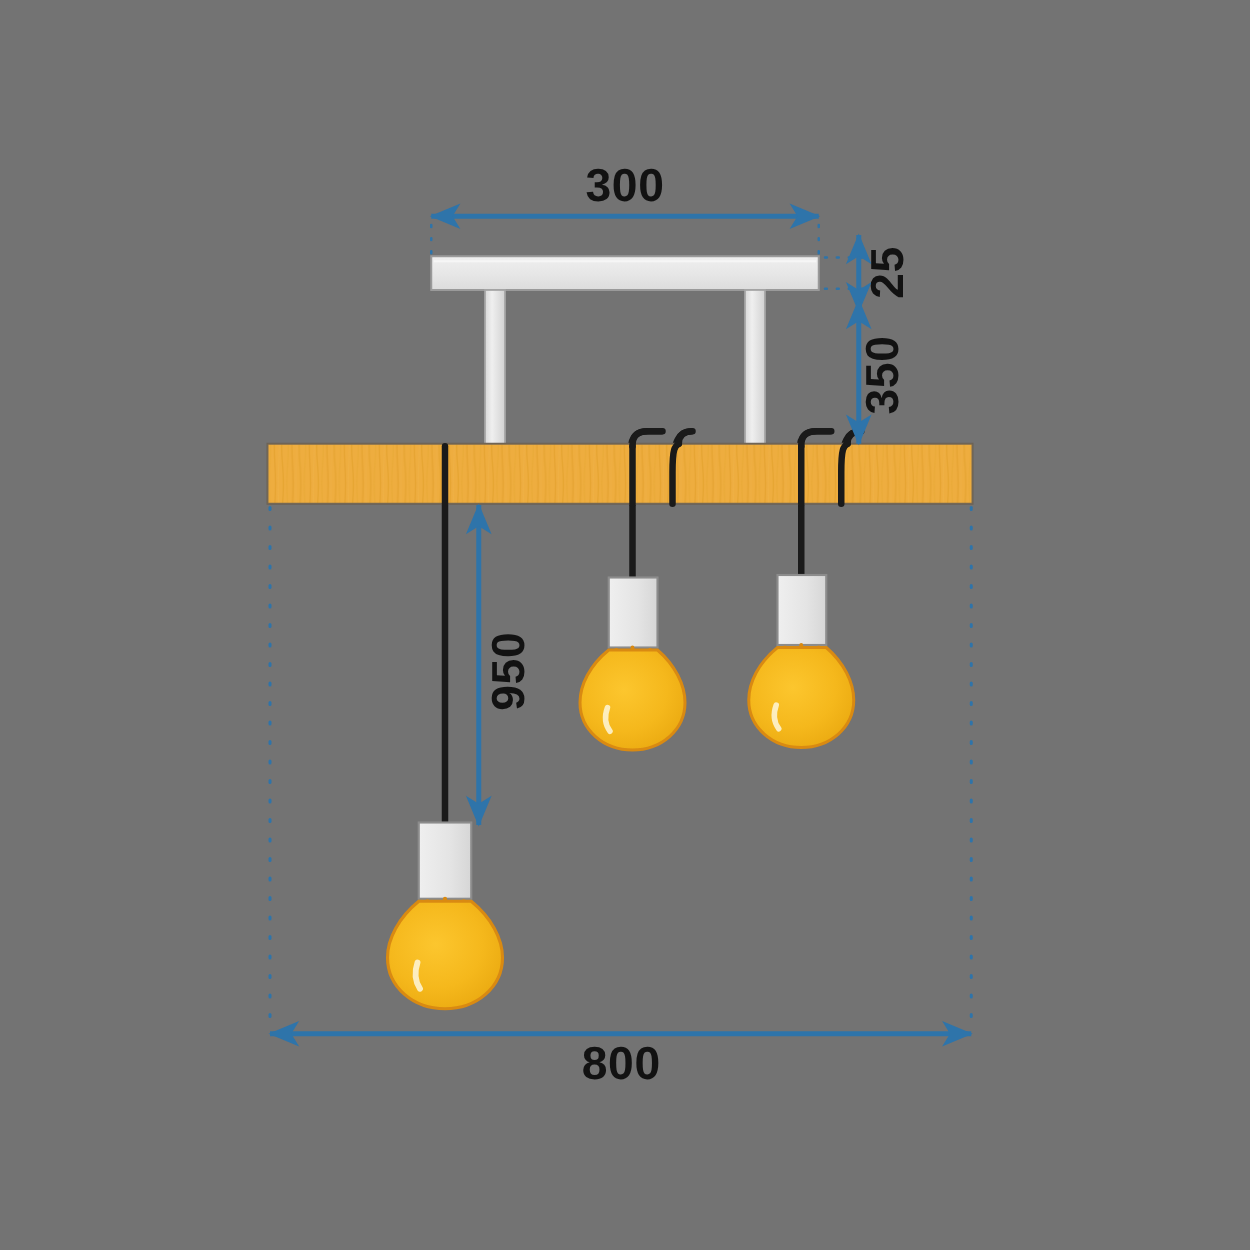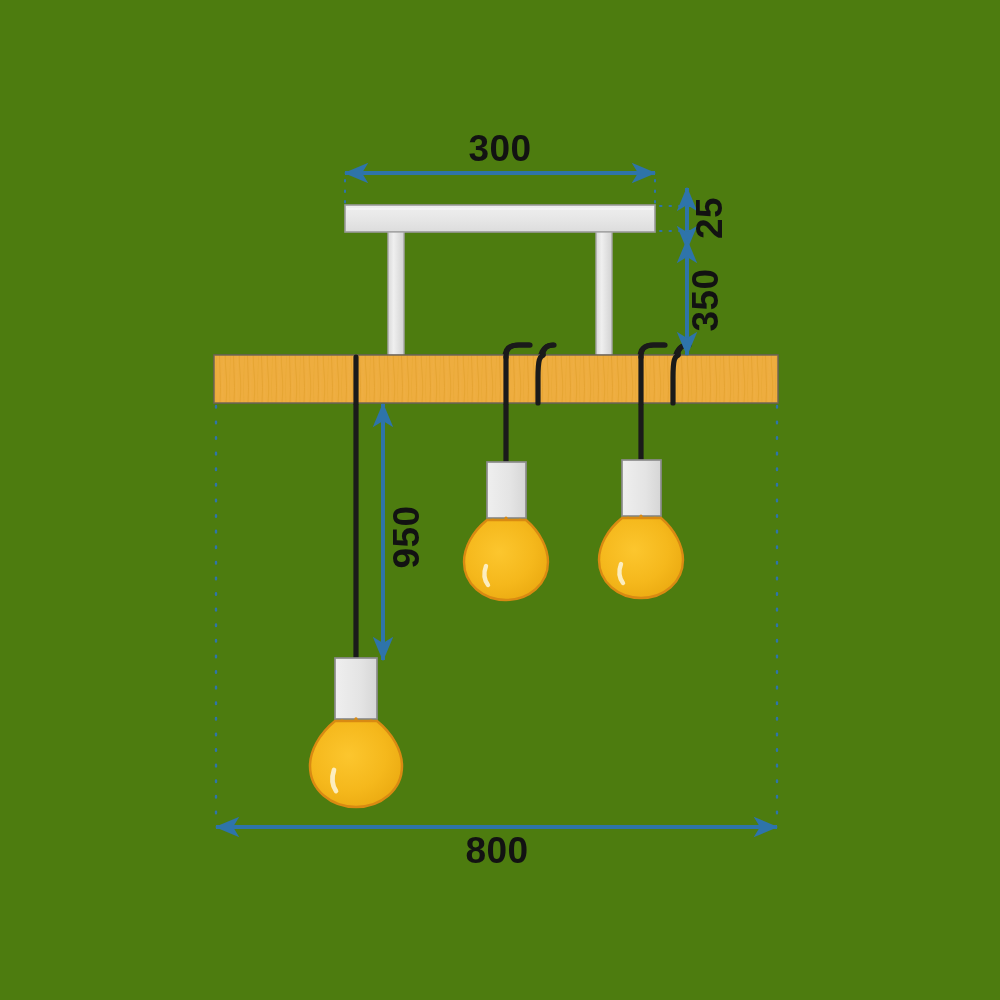--- a/index.html
+++ b/index.html
@@ -10,21 +10,21 @@
   body {
     width: 1000px;
     height: 1000px;
     font-family: "Liberation Sans", sans-serif;
     overflow: hidden;
   }
   #stage {
     position: relative;
     width: 1000px;
     height: 1000px;
-    background: #4d7c0f;
+    background: #737373;
   }
   svg#drawing {
     position: absolute;
     left: 0;
     top: 0;
     width: 1000px;
     height: 1000px;
     display: block;
   }
   .dim-text {

